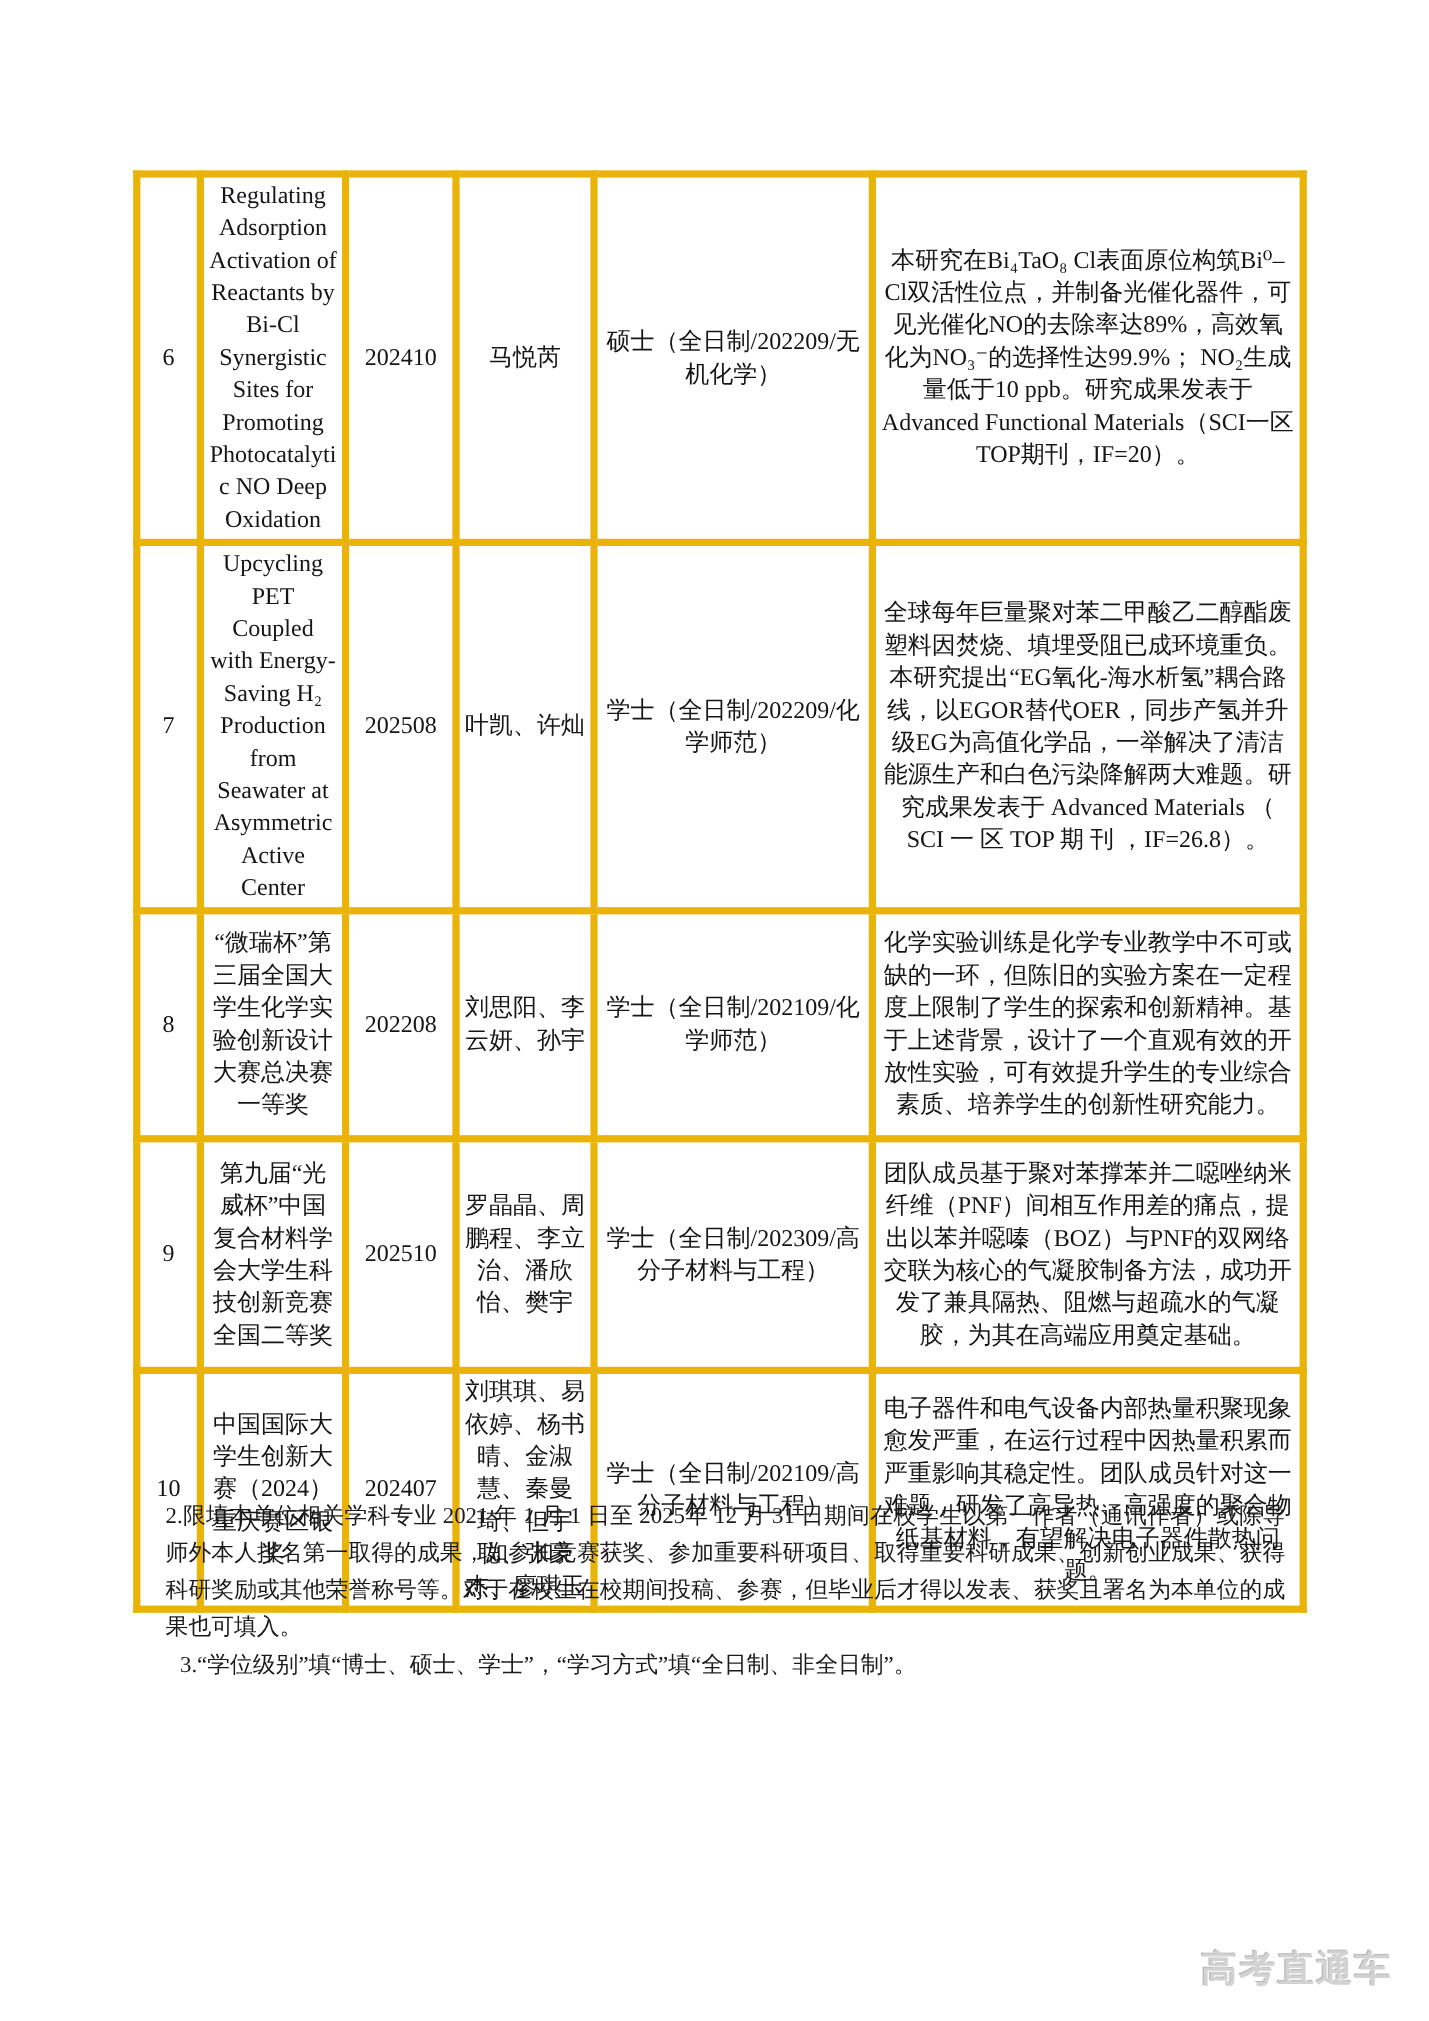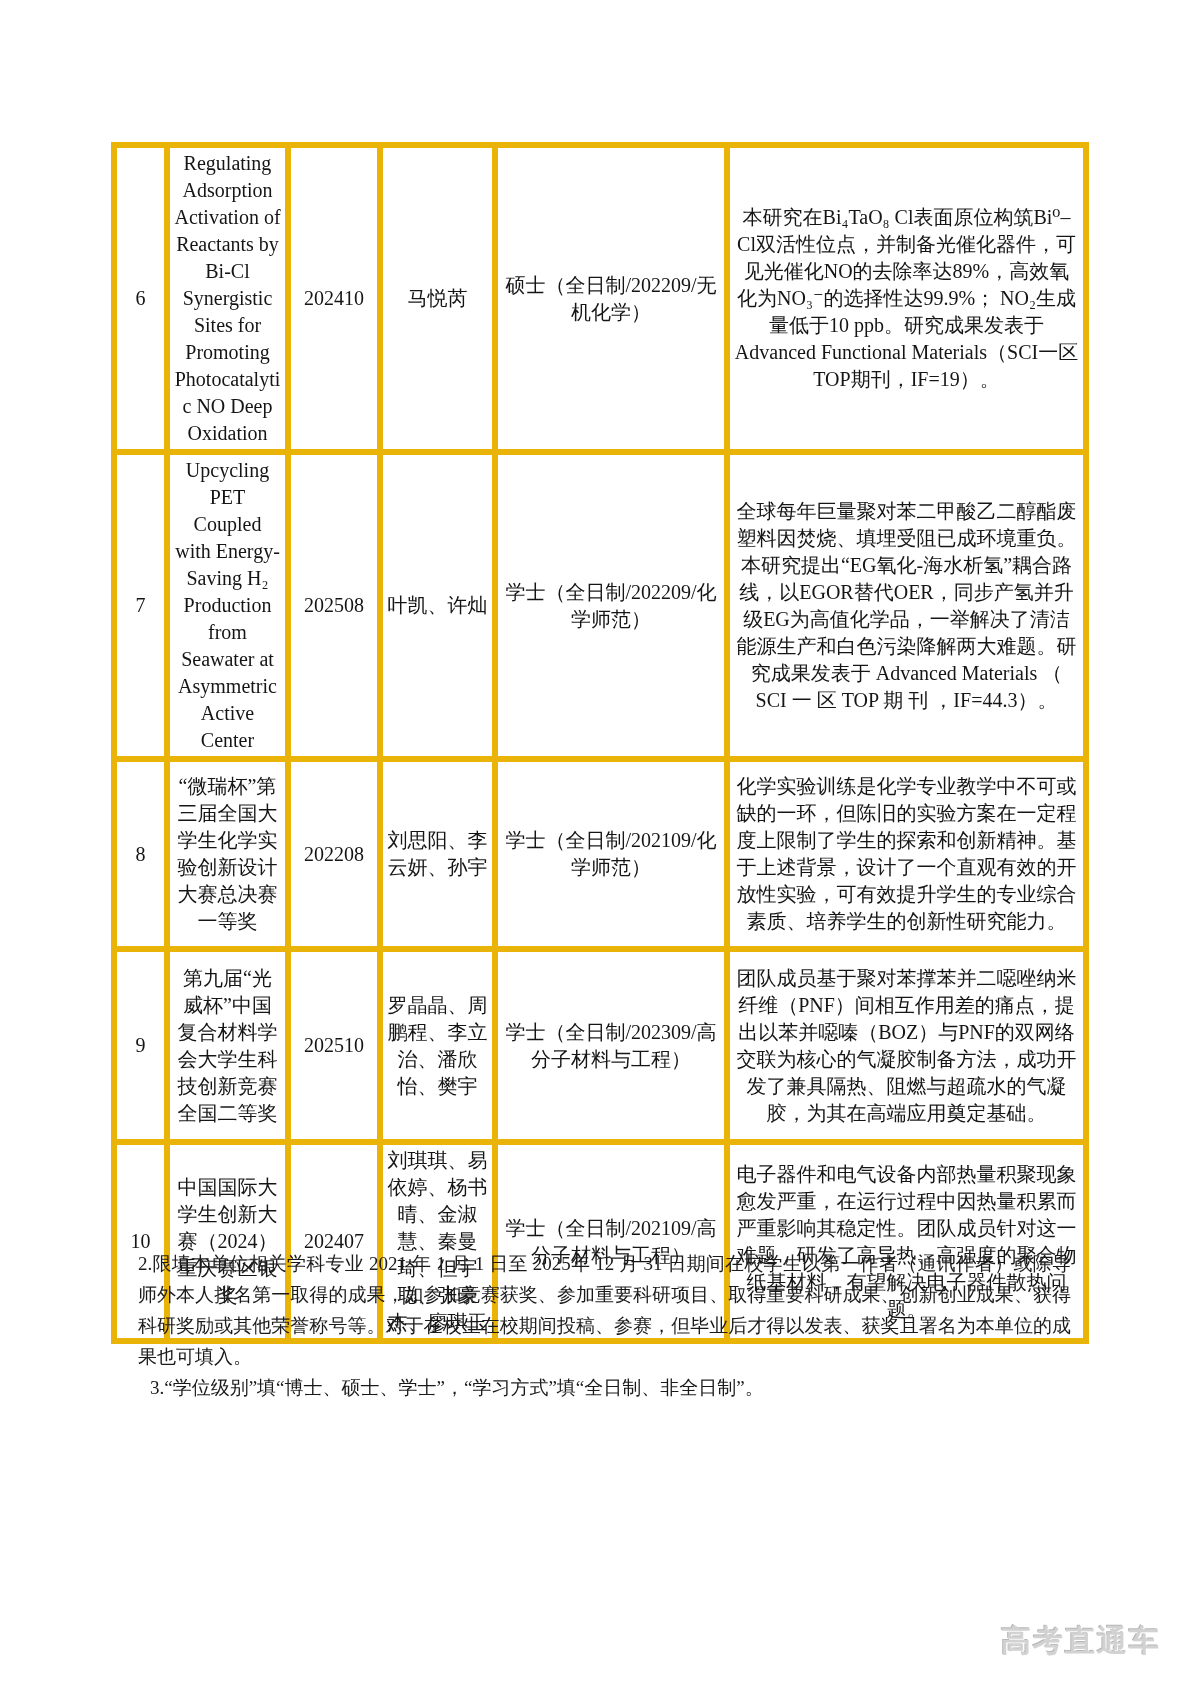--- a/index.html
+++ b/index.html
@@ -75,29 +75,29 @@
         <col style="width:232px">
         <col style="width:359px">
     </colgroup>
     <tbody>
       <tr class="r0">
         <td class="c-seq">6</td>
         <td class="c-title">Regulating Adsorption Activation of Reactants by Bi-Cl Synergistic Sites for Promoting Photocatalytic NO Deep Oxidation</td>
         <td class="c-code">202410</td>
         <td class="c-names">马悦芮</td>
         <td class="c-degree">硕士（全日制/202209/无机化学）</td>
-        <td class="c-desc">本研究在Bi₄TaO₈ Cl表面原位构筑Bi⁰–Cl双活性位点，并制备光催化器件，可见光催化NO的去除率达89%，高效氧化为NO₃⁻的选择性达99.9%； NO₂生成量低于10 ppb。研究成果发表于Advanced Functional Materials（SCI一区TOP期刊，IF=19）。</td>
+        <td class="c-desc">本研究在Bi₄TaO₈ Cl表面原位构筑Bi⁰–Cl双活性位点，并制备光催化器件，可见光催化NO的去除率达89%，高效氧化为NO₃⁻的选择性达99.9%； NO₂生成量低于10 ppb。研究成果发表于Advanced Functional Materials（SCI一区TOP期刊，IF=20）。</td>
       </tr>
       <tr class="r1">
         <td class="c-seq">7</td>
         <td class="c-title">Upcycling PET Coupled with Energy-Saving H₂ Production from Seawater at Asymmetric Active Center</td>
         <td class="c-code">202508</td>
         <td class="c-names">叶凯、许灿</td>
         <td class="c-degree">学士（全日制/202209/化学师范）</td>
-        <td class="c-desc">全球每年巨量聚对苯二甲酸乙二醇酯废塑料因焚烧、填埋受阻已成环境重负。本研究提出“EG氧化-海水析氢”耦合路线，以EGOR替代OER，同步产氢并升级EG为高值化学品，一举解决了清洁能源生产和白色污染降解两大难题。研究成果发表于 Advanced Materials （ SCI 一 区 TOP 期 刊 ，IF=44.3）。</td>
+        <td class="c-desc">全球每年巨量聚对苯二甲酸乙二醇酯废塑料因焚烧、填埋受阻已成环境重负。本研究提出“EG氧化-海水析氢”耦合路线，以EGOR替代OER，同步产氢并升级EG为高值化学品，一举解决了清洁能源生产和白色污染降解两大难题。研究成果发表于 Advanced Materials （ SCI 一 区 TOP 期 刊 ，IF=26.8）。</td>
       </tr>
       <tr class="r2">
         <td class="c-seq">8</td>
         <td class="c-title">“微瑞杯”第三届全国大学生化学实验创新设计大赛总决赛一等奖</td>
         <td class="c-code">202208</td>
         <td class="c-names">刘思阳、李云妍、孙宇</td>
         <td class="c-degree">学士（全日制/202109/化学师范）</td>
         <td class="c-desc">化学实验训练是化学专业教学中不可或缺的一环，但陈旧的实验方案在一定程度上限制了学生的探索和创新精神。基于上述背景，设计了一个直观有效的开放性实验，可有效提升学生的专业综合素质、培养学生的创新性研究能力。</td>
       </tr>
       <tr class="r3">

